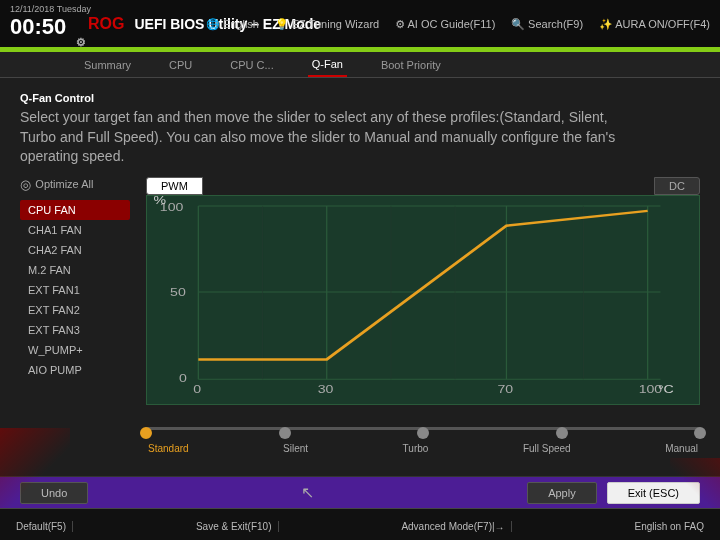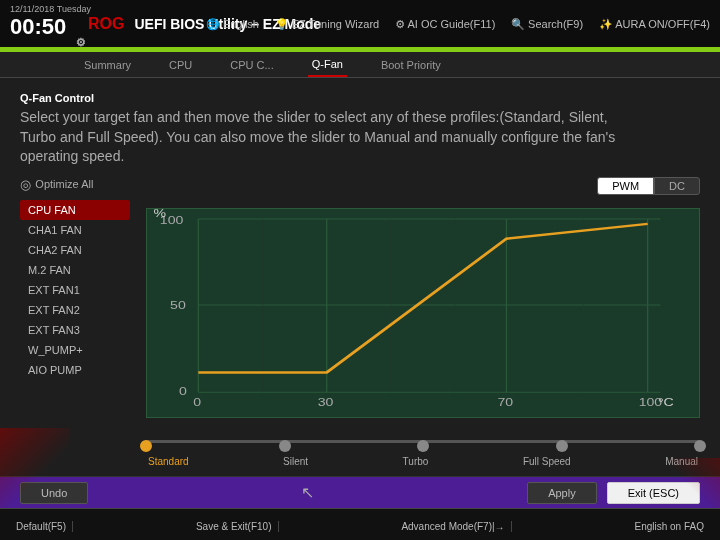--- a/index.html
+++ b/index.html
@@ -154,22 +154,22 @@
       background: #8b0000;
       color: #fff;
     }
 
     
     .chart-area {
       flex: 1;
     }
     .pwm-dc-toggle {
       display: flex;
-      justify-content: flex-end;
-      margin-bottom: 13px;
+      justify-content: space-between;
+      margin-bottom: 0;
     }
     .toggle-btn {
       padding: 2px 14px;
       font-size: 11px;
       background: #333;
       color: #aaa;
       cursor: pointer;
       border: 1px solid #555;
     }
     .toggle-btn.active {

